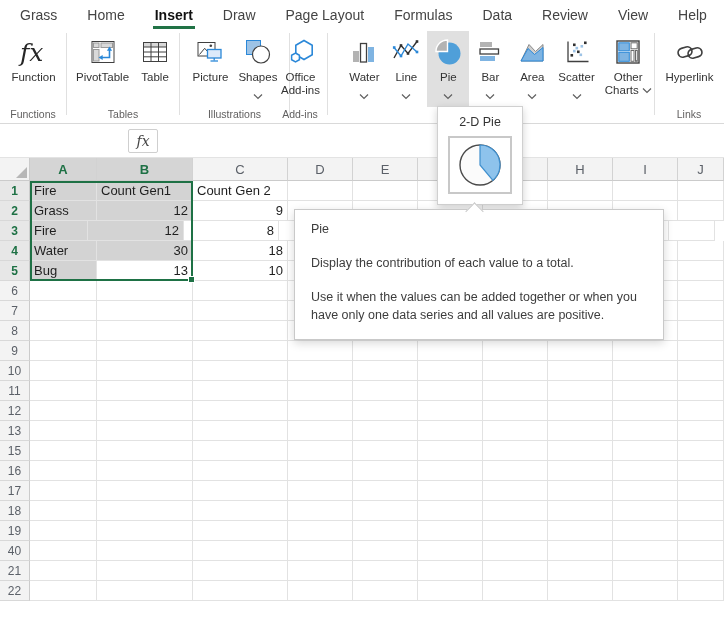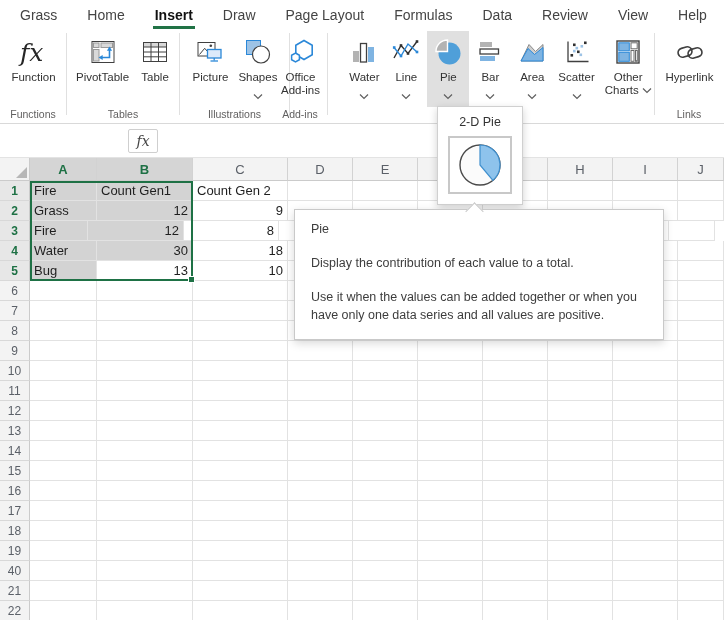--- a/index.html
+++ b/index.html
@@ -537,33 +537,20 @@
         <div class="cell" style="width: 95px;"></div>
         <div class="cell" style="width: 65px;"></div>
         <div class="cell" style="width: 65px;"></div>
         <div class="cell" style="width: 65px;"></div>
         <div class="cell" style="width: 65px;"></div>
         <div class="cell" style="width: 65px;"></div>
         <div class="cell" style="width: 65px;"></div>
         <div class="cell" style="width: 46px;"></div>
       </div>
       <div class="grid-row">
-        <div class="row-header">14</div>
-        <div class="cell" style="width: 67px;"></div>
-        <div class="cell" style="width: 96px;"></div>
-        <div class="cell" style="width: 95px;"></div>
-        <div class="cell" style="width: 65px;"></div>
-        <div class="cell" style="width: 65px;"></div>
-        <div class="cell" style="width: 65px;"></div>
-        <div class="cell" style="width: 65px;"></div>
-        <div class="cell" style="width: 65px;"></div>
-        <div class="cell" style="width: 65px;"></div>
-        <div class="cell" style="width: 46px;"></div>
-      </div>
-      <div class="grid-row">
         <div class="row-header">15</div>
         <div class="cell" style="width: 67px;"></div>
         <div class="cell" style="width: 96px;"></div>
         <div class="cell" style="width: 95px;"></div>
         <div class="cell" style="width: 65px;"></div>
         <div class="cell" style="width: 65px;"></div>
         <div class="cell" style="width: 65px;"></div>
         <div class="cell" style="width: 65px;"></div>
         <div class="cell" style="width: 65px;"></div>
         <div class="cell" style="width: 65px;"></div>

